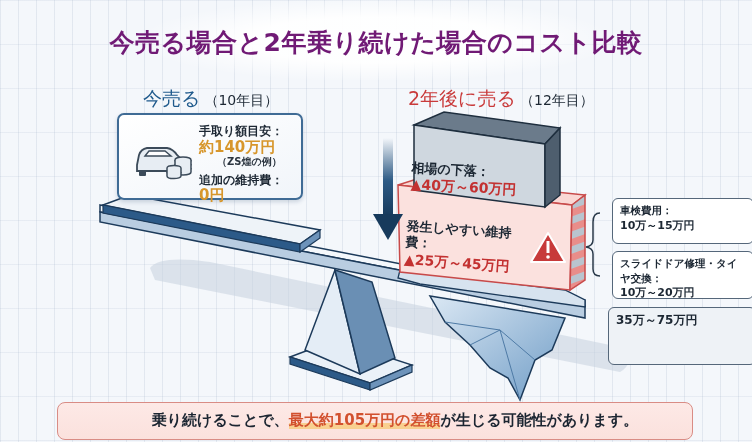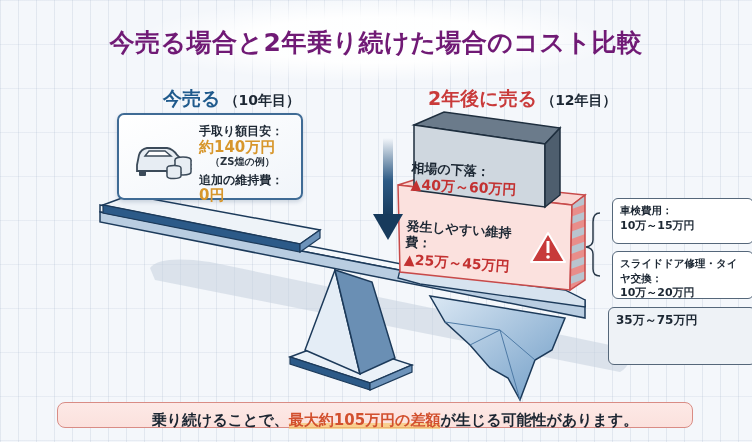--- a/index.html
+++ b/index.html
@@ -21,42 +21,42 @@
   .bg-fade {
     position: absolute; left: 150px; right: 150px; top: 0; height: 80px;
     background: radial-gradient(ellipse at center, rgba(255,255,255,0.95) 40%, rgba(255,255,255,0) 75%);
   }
   .title {
     position: absolute; left: 0; right: 0; top: 26px;
     text-align: center; font-size: 25px; font-weight: bold;
     color: #701a75; letter-spacing: 0.5px;
   }
   .col-head {
-    position: absolute; font-weight: bold; white-space: nowrap; margin-left: 20px;
+    position: absolute; font-weight: normal; white-space: nowrap;
   }
   .col-head .main { font-size: 19px; }
   .col-head .sub { font-size: 14px; color: #1c2733; margin-left: 4px; }
   .left-head { left: 143px; top: 86px; }
   .left-head .main { color: #1f5a8c; }
   .right-head { left: 408px; top: 86px; }
   .right-head .main { color: #c93a3a; }
 
   svg.scene { position: absolute; left: 0; top: 0; }
 
   .left-card {
     position: absolute; left: 117px; top: 113px; width: 186px; height: 87px;
     background: linear-gradient(160deg, #ffffff 0%, #f1f5fa 100%);
     border: 2px solid #3f6b95; border-radius: 7px;
     box-shadow: 0 2px 4px rgba(40,70,110,0.2);
   }
   .car-icon { position: absolute; left: 14px; top: 22px; width: 62px; height: 46px; }
   .left-text { position: absolute; left: 80px; top: 10px; line-height: 1.15; }
   .lbl { font-size: 12px; font-weight: bold; color: #1c2733; }
   .val-gold { font-size: 15px; font-weight: bold; color: #d7962b; }
-  .note { font-size: 10px; font-weight: bold; color: #2b3540; margin-left: 11px; }
+  .note { font-size: 10px; font-weight: bold; color: #2b3540; margin-left: 18px; }
   .gap6 { height: 6px; }
 
   .gray-box-text {
     position: absolute; left: 412px; top: 160px; width: 110px;
     transform: rotate(3deg); transform-origin: left top; line-height: 1.2;
   }
   .gray-box-text .lbl { font-size: 13px; }
   .red-val { font-size: 14px; font-weight: bold; color: #c33131; }
   .red-box-text {
     position: absolute; left: 407px; top: 218px; width: 120px;
@@ -71,21 +71,21 @@
   }
   .side-card .lbl { font-size: 10.5px; }
   .side-card .v { font-size: 11px; font-weight: bold; color: #1c2733; }
   .sc1 { left: 612px; top: 198px; width: 142px; height: 46px; }
   .sc2 { left: 612px; top: 251px; width: 142px; height: 48px; }
   .sc3 { left: 608px; top: 307px; width: 148px; height: 58px; background: #eef2f6; }
   .sc3 .lbl { font-size: 12px; }
   .sc3 .v { font-size: 12px; }
 
   .bottom-banner {
-    position: absolute; left: 57px; top: 402px; width: 636px; height: 26px;
+    position: absolute; left: 57px; top: 402px; width: 636px; height: 38px;
     background: linear-gradient(#fde9e6, #fbe1dd);
     border: 1.5px solid #d98c85; border-radius: 8px;
     text-align: center; line-height: 35px;
     font-size: 15px; font-weight: bold; color: #1b2531; white-space: nowrap; padding-left: 40px;
   }
   .hl {
     color: #d2502e;
     background: linear-gradient(to top, rgba(247,197,100,0.65) 0 35%, transparent 35%);
   }
 </style>

